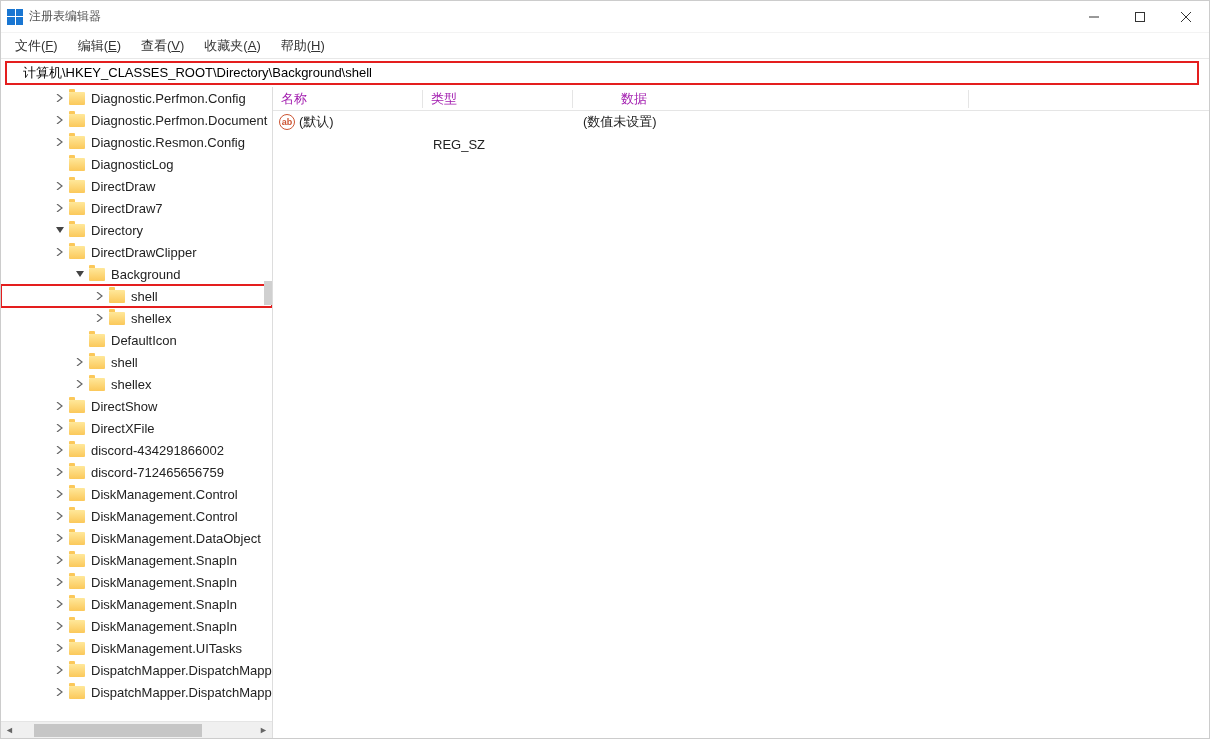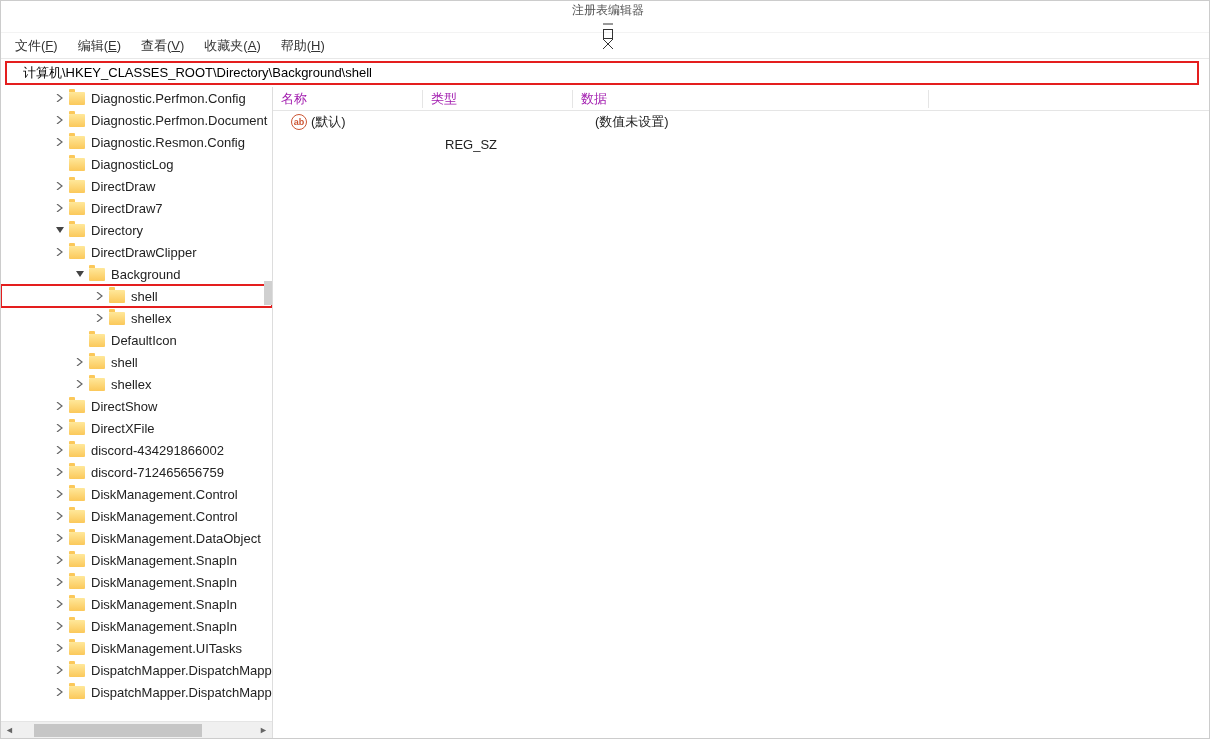--- a/index.html
+++ b/index.html
@@ -1,19 +1,19 @@
 <!DOCTYPE html>
 <html><head>
 <meta charset="utf-8">
 <style>
   * { box-sizing: border-box; margin: 0; padding: 0; font-family: "Segoe UI", "Microsoft YaHei", sans-serif; }
   body { width: 1210px; height: 739px; background: #fff; overflow: hidden; border: 1px solid #ccc; display: flex; flex-direction: column; font-size: 13px; color: #222; }
 
   
-  .titlebar { height: 32px; display: flex; align-items: center; padding-left: 6px; background: #fff; border-bottom: 1px solid #f3f3f3; flex-direction: column; }
+  .titlebar { height: 32px; display: flex; align-items: center; padding-left: 6px; background: #fff; border-bottom: 1px solid #f3f3f3; }
   .app-icon { width: 16px; height: 16px; margin-right: 6px; display: grid; grid-template-columns: 1fr 1fr; grid-template-rows: 1fr 1fr; gap: 1px; }
   .app-icon > div { background: #1976d2; }
   .title-text { color: #555; font-size: 12px; }
   .title-spacer { flex: 1; }
   .win-btn { width: 46px; height: 32px; display: flex; align-items: center; justify-content: center; color: #555; }
 
   
   .menubar { height: 26px; display: flex; align-items: center; padding: 0 6px; gap: 4px; border-bottom: 1px solid #e8e8e8; font-size: 13px; color: #333; }
   .menu-item { padding: 2px 8px; cursor: default; }
   .menu-item u { text-decoration: underline; }
@@ -47,21 +47,21 @@
   .v-thumb { position: absolute; right: 0; top: 194px; width: 8px; height: 24px; background: #d0d0d0; }
 
   
   .right-pane { flex: 1; display: flex; flex-direction: column; }
   .col-headers { height: 24px; display: flex; align-items: center; border-bottom: 1px solid #e5e5e5; font-size: 13px; color: #a21caf; }
   .col { padding-left: 8px; }
   .col.name { width: 150px; border-right: 1px solid #e5e5e5; }
   .col.type { width: 150px; border-right: 1px solid #e5e5e5; }
   .col.data { flex: 1; }
   .value-row { height: 22px; display: flex; align-items: center; font-size: 13px; }
-  .value-icon { width: 16px; height: 16px; margin: 0 4px 0 18px; background: #fff; border: 1px solid #c53; display: flex; align-items: center; justify-content: center; font-size: 9px; font-weight: bold; color: #c53; border-radius: 8px; flex-shrink: 0; }
+  .value-icon { width: 16px; height: 16px; margin: 0 4px 0 6px; background: #fff; border: 1px solid #c53; display: flex; align-items: center; justify-content: center; font-size: 9px; font-weight: bold; color: #c53; border-radius: 8px; flex-shrink: 0; }
   .value-row .v-name { width: 126px; }
   .value-row .v-type { width: 150px; padding-left: 8px; margin-top: 44px; }
   .value-row .v-data { flex: 1; padding-left: 8px; }
   .right-area { position: relative; flex: 1; }
 </style>
 </head>
 <body>
 
 <div class="titlebar">
   <div class="app-icon">
@@ -388,21 +388,21 @@
         <div class="sb-thumb"></div>
       </div>
       <div class="sb-btn">►</div>
     </div>
   </div>
 
   <div class="right-pane">
     <div class="col-headers">
       <div class="col name">名称</div>
       <div class="col type">类型</div>
-      <div class="col data" style="width:356px;flex:none;border-right:1px solid #e5e5e5;">数据</div>
+      <div class="col data" style="width:356px;flex:none;border-right:1px solid #e5e5e5;margin-left:40px;">数据</div>
       <div class="col" style="flex:1"></div>
     </div>
     <div class="right-area">
       <div id="values-content">
           <div class="value-row">
             <span class="value-icon">ab</span>
             <span class="v-name">(默认)</span>
             <span class="v-type">REG_SZ</span>
             <span class="v-data">(数值未设置)</span>
           </div>

